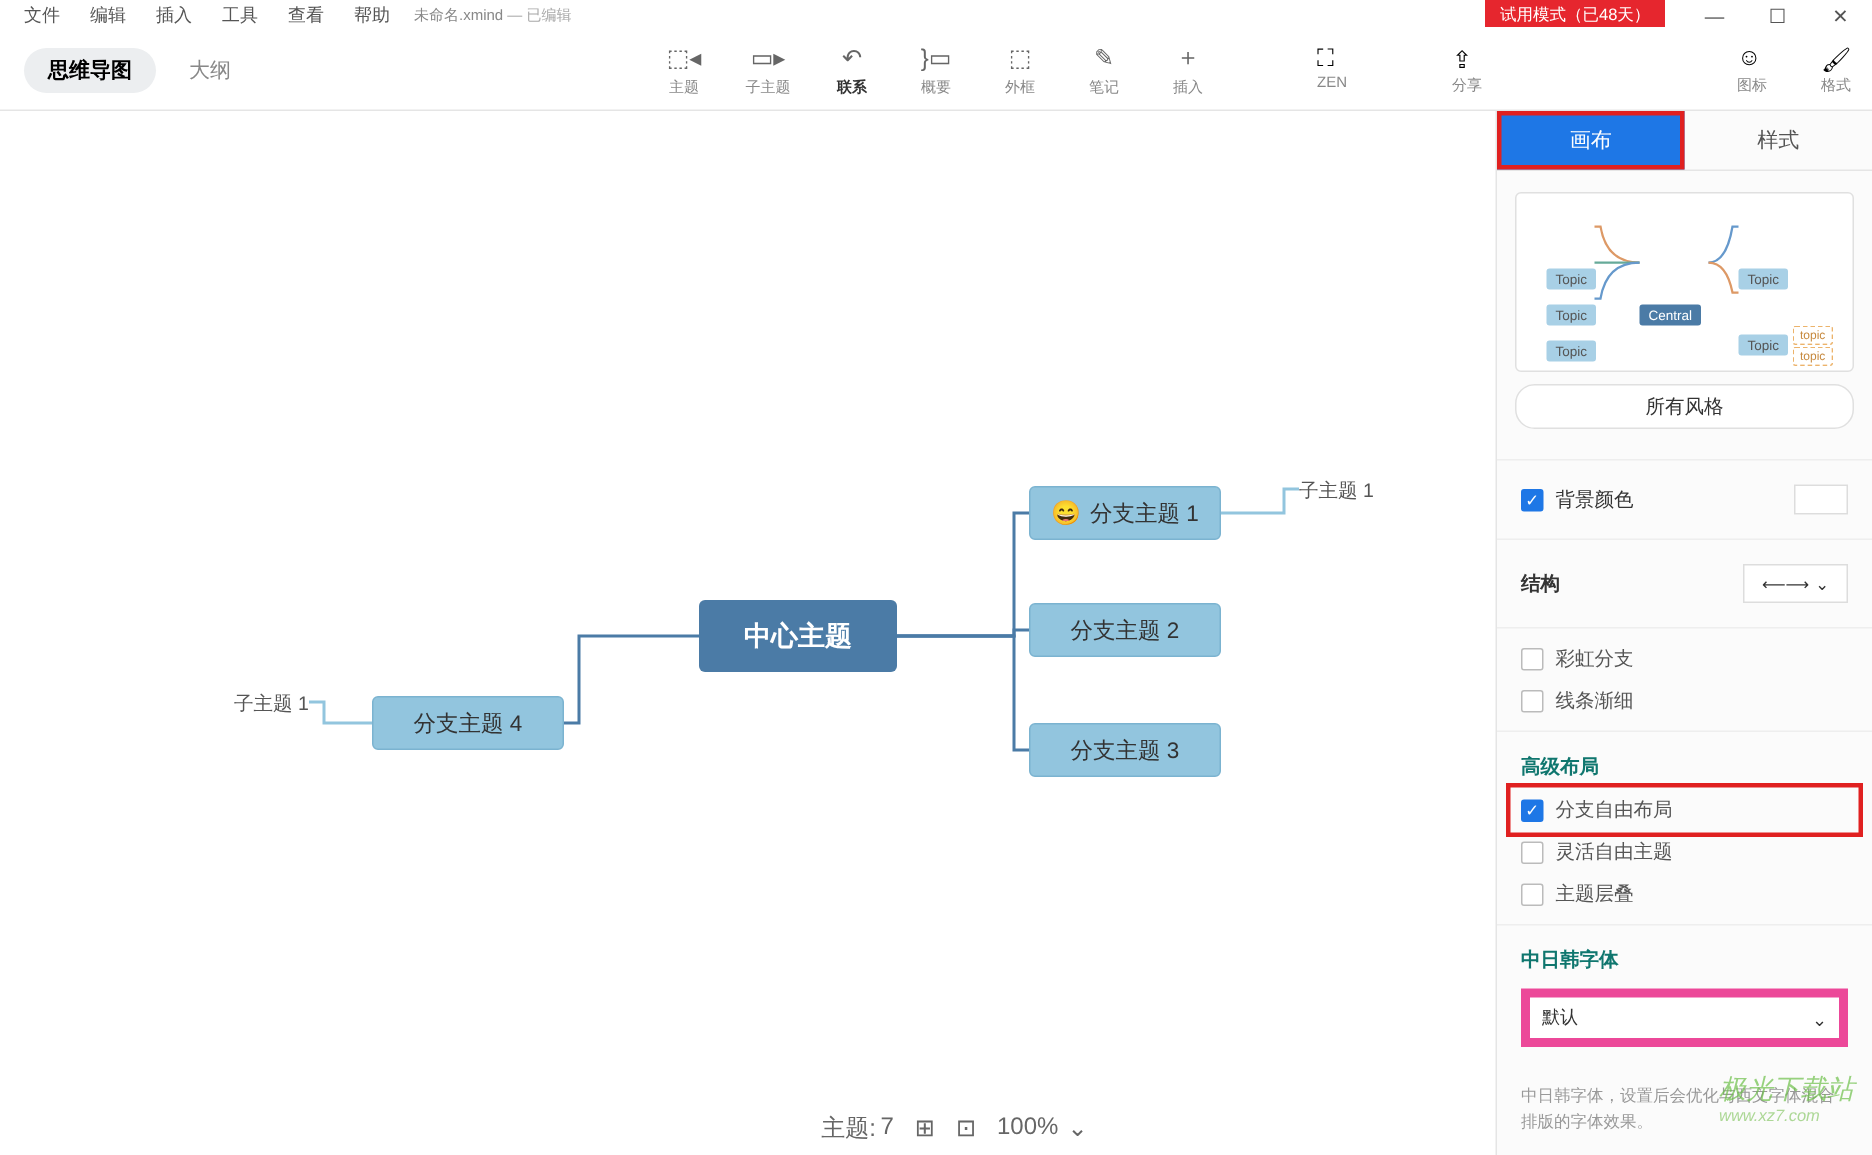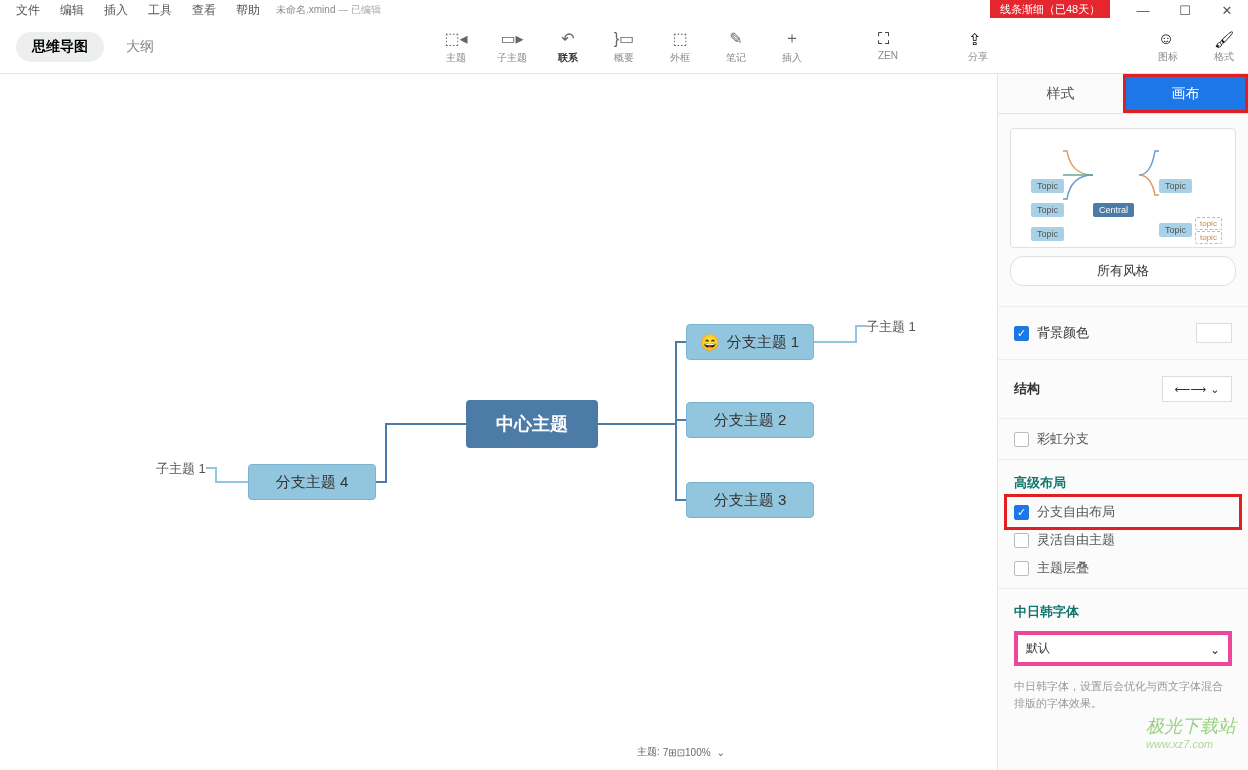--- a/index.html
+++ b/index.html
@@ -57,25 +57,25 @@
 .row { display: flex; align-items: center; justify-content: space-between; padding: 10px 16px; }
 .row .label { font-size: 13px; font-weight: bold; }
 .checkbox { width: 15px; height: 15px; border: 1px solid #bbb; border-radius: 2px; display: inline-flex; align-items: center; justify-content: center; margin-right: 8px; background: #fff; }
 .checkbox.checked { background: #1e77e6; border-color: #1e77e6; color: #fff; font-size: 11px; }
 .check-row { display: flex; align-items: center; padding: 5px 16px; font-size: 13px; color: #555; }
 .section-title { font-size: 13px; font-weight: bold; padding: 8px 16px 6px 16px; color: #0f766e; }
 .color-swatch { width: 36px; height: 20px; border: 1px solid #ddd; background: #fff; }
 .struct-select { width: 70px; height: 26px; border: 1px solid #ddd; display: flex; align-items: center; justify-content: center; gap: 4px; background: #fff; font-size: 11px; }
 .highlight-box { outline: 3px solid #e02020; outline-offset: 1px; padding: 3px 6px; margin: 0 10px; }
 .divider { border-top: 1px solid #eee; margin: 6px 0; }
-.font-select { margin: 4px 16px 12px 16px; border: 4px solid #ec4899; padding: 5px 8px; font-size: 12px; background: #fff; display: flex; justify-content: space-between; align-items: flex-end; }
+.font-select { margin: 4px 16px 25px 16px; border: 6px solid #ec4899; padding: 5px 8px; font-size: 12px; background: #fff; display: flex; justify-content: space-between; align-items: flex-end; }
 .font-desc { padding: 0 16px 10px 16px; font-size: 11px; color: #999; line-height: 1.5; }
 
 
-.statusbar { position: absolute; bottom: 6px; left: 0; right: 256px; height: 24px; display: flex; align-items: center; justify-content: flex-end; padding-right: 16px; font-size: 10px; color: #666; }
+.statusbar { position: absolute; bottom: 6px; left: 0; right: 256px; height: 24px; display: flex; align-items: center; justify-content: flex-end; gap: 14px; padding-right: 16px; font-size: 16px; color: #666; }
 .statusbar .sb-item { display: flex; align-items: center; gap: 3px; }
 
 
 .watermark { position: absolute; right: 12px; bottom: 20px; font-size: 18px; color: #6ec04a; opacity: 0.7; font-style: italic; pointer-events: none; }
 .watermark .sub { font-size: 11px; display: block; color: #8cc96c; }
 
 
 .tp-node { position: absolute; font-size: 9px; padding: 2px 6px; border-radius: 2px; margin-top: 34px; }
 .tp-central { background: #4b7ba6; color: #fff; left: 82px; top: 40px; }
 .tp-topic { background: #a8d0e6; color: #555; }
@@ -89,21 +89,21 @@
     <span>编辑</span>
     <span>插入</span>
     <span>工具</span>
     <span>查看</span>
     <span>帮助</span>
   </div>
   <div class="doctitle">
     <span>未命名.xmind</span>
     <span class="edited">— 已编辑</span>
   </div>
-  <div class="trial-badge">线条渐细（已48天）</div>
+  <div class="trial-badge">试用模式（已48天）</div>
   <div class="win-controls">
     <div>—</div>
     <div>☐</div>
     <div>✕</div>
   </div>
 </div>
 
 <div class="toolbar">
   <div class="view-toggle">
     <div class="active">思维导图</div>
@@ -193,22 +193,22 @@
       <div class="sb-item">⊡</div>
       <div class="sb-item">
         <span>100%</span>
           <span style="margin-left:3px">⌄</span>
       </div>
     </div>
   </div>
 
   <div class="panel">
     <div class="panel-tabs">
+      <div class="panel-tab active highlight">画布</div>
       <div class="panel-tab">样式</div>
-      <div class="panel-tab active highlight">画布</div>
     </div>
 
     <div class="theme-preview">
       <div class="tp-node tp-central">Central</div>
       <div class="tp-node tp-topic" style="left:20px;top:16px">Topic</div>
       <div class="tp-node tp-topic" style="left:20px;top:40px">Topic</div>
       <div class="tp-node tp-topic" style="left:20px;top:64px">Topic</div>
       <div class="tp-node tp-topic" style="left:148px;top:16px">Topic</div>
       <div class="tp-node tp-topic" style="left:148px;top:60px">Topic</div>
       <div class="tp-node" style="left:184px;top:54px;border:1px dashed #ecb36b;font-size:8px;color:#c78a3f;padding:1px 4px">topic</div>
@@ -239,20 +239,24 @@
         <span>⟵⟶</span>
         <span>⌄</span>
       </div>
     </div>
 
     <div class="divider"></div>
     <div class="check-row">
       <span class="checkbox"></span>
       <span>彩虹分支</span>
     </div>
+    <div class="check-row">
+      <span class="checkbox"></span>
+      <span>线条渐细</span>
+    </div>
 
     <div class="divider"></div>
     <div class="section-title">高级布局</div>
     <div class="highlight-box">
       <div class="check-row" style="padding:2px 0">
         <span class="checkbox checked">✓</span>
         <span>分支自由布局</span>
       </div>
     </div>
     <div class="check-row">

